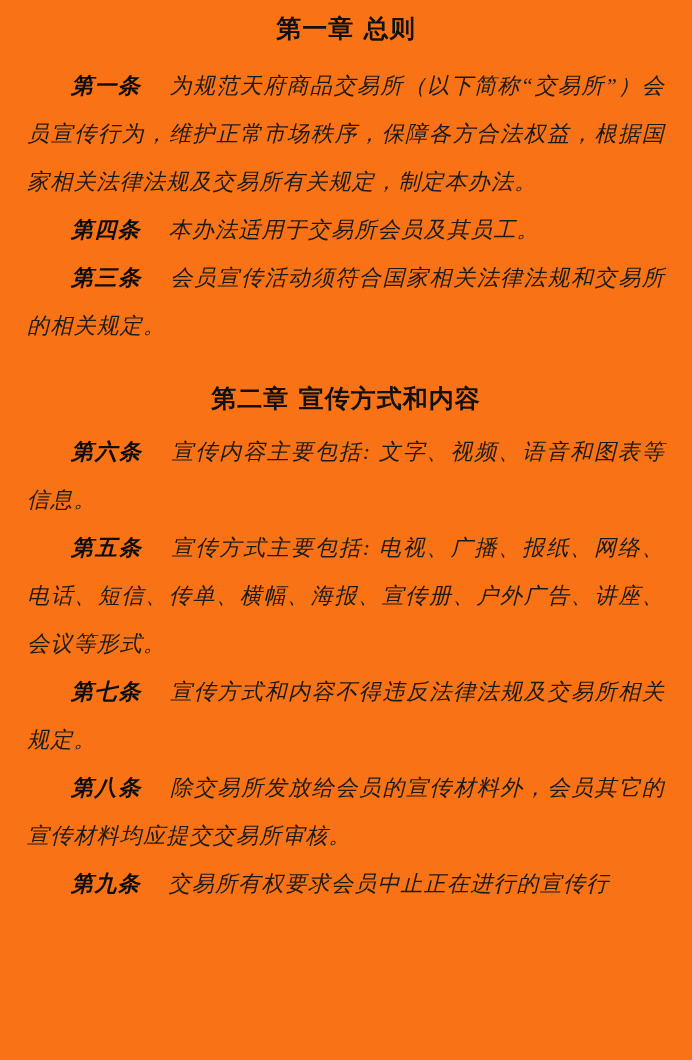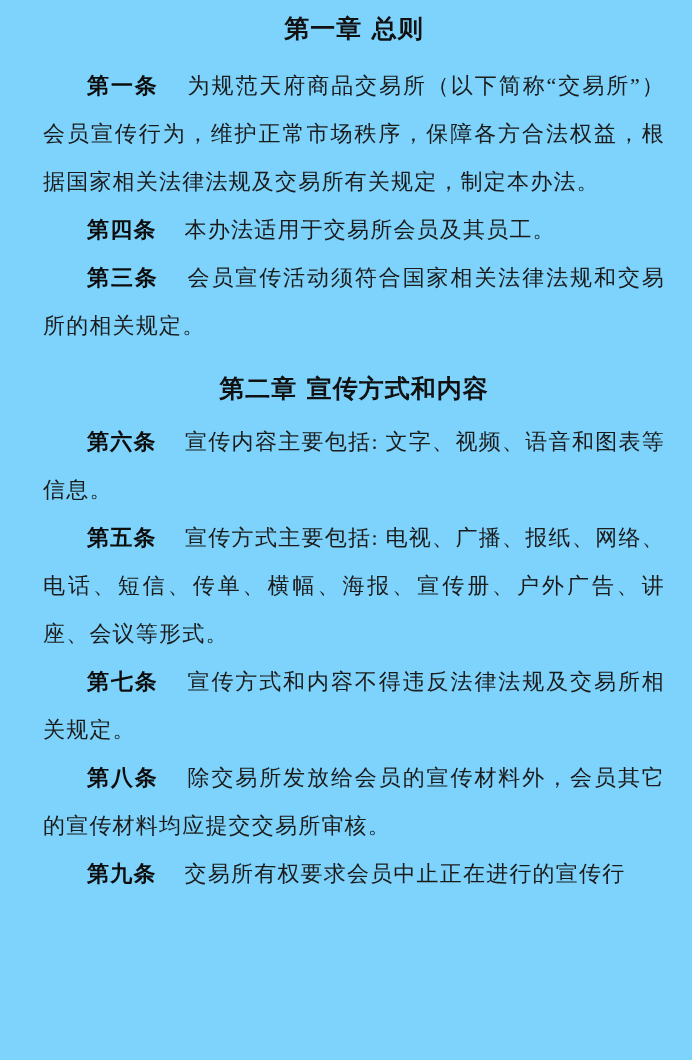--- a/index.html
+++ b/index.html
@@ -5,50 +5,51 @@
   html, body {
     margin: 0;
     padding: 0;
     background: #e8e8e8;
   }
   .page {
     position: relative;
     width: 692px;
     height: 1060px;
     margin: 0 auto;
-    background: #7dd3fc;
+    background: #f97316;
     color: #1b1b1b;
     overflow: hidden;
     box-sizing: border-box;
-    padding: 12px 27px 0 43px;
+    padding: 12px 27px 0 27px;
     font-family: "Liberation Serif", "DejaVu Serif", serif;
   }
   .chapter-title {
     margin: 0 0 16px 0;
     text-align: center;
     font-family: "DejaVu Sans", "Liberation Sans", sans-serif;
     font-weight: bold;
     font-size: 25px;
     line-height: 34px;
     letter-spacing: 1px;
     color: #111;
   }
   .chapter-title.second {
-    margin-top: 22px;
+    margin-top: 32px;
     margin-bottom: 12px;
   }
   .article {
     margin: 0;
     font-size: 22px;
     line-height: 48px;
     letter-spacing: 1.2px;
     text-indent: 2em;
     text-align: justify;
     text-align-last: left;
     word-break: break-all;
+    font-style: italic;
   }
   .article .num {
     font-family: "DejaVu Sans", "Liberation Sans", sans-serif;
     font-weight: bold;
     color: #0d0d0d;
   }
   .article .gap {
     display: inline-block;
     width: 28px;
   }

